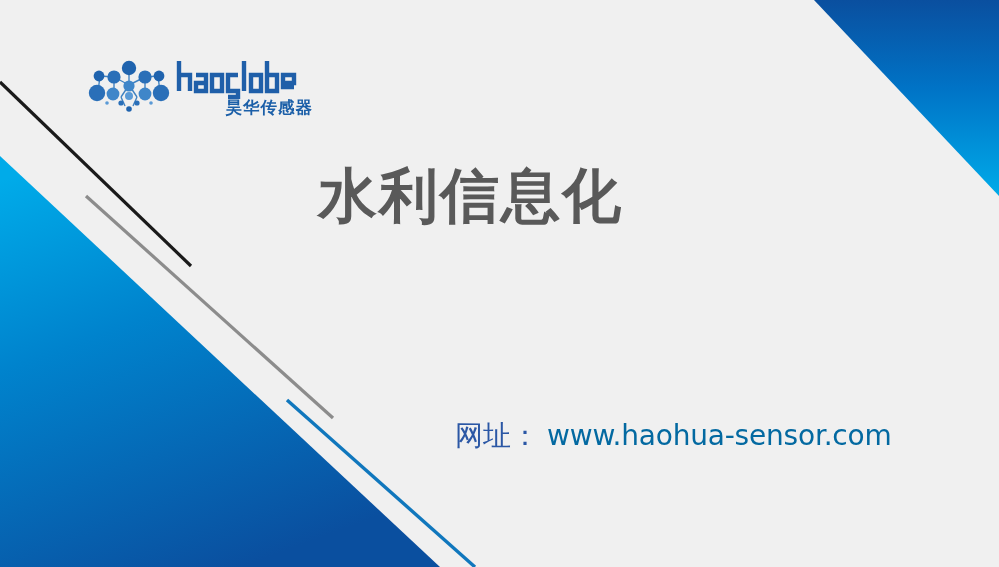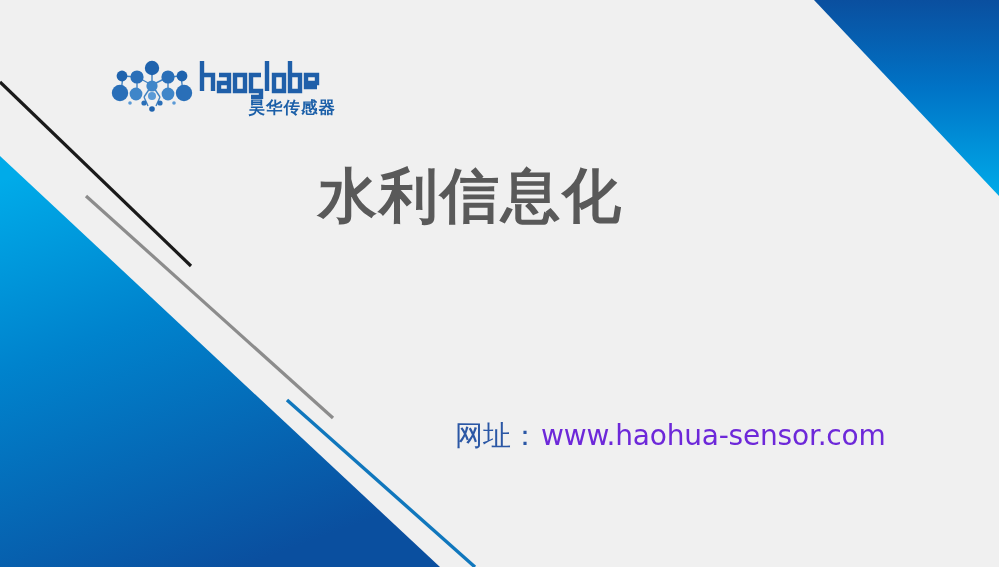--- a/index.html
+++ b/index.html
@@ -21,21 +21,21 @@
     position: absolute;
     inset: 0;
     width: 999px;
     height: 567px;
     pointer-events: none;
   }
 
   
   .logo-block {
     position: absolute;
-    left: 111px;
+    left: 88px;
     top: 57px;
     width: 225px;
     height: 68px;
   }
   .logo-mark {
     position: absolute;
     left: 0;
     top: 2px;
     width: 82px;
     height: 56px;
@@ -92,22 +92,22 @@
   }
   .site-label {
     font-family: "DejaVu Sans", "Liberation Sans", sans-serif;
     font-size: 28px;
     color: #2b57a5;
     letter-spacing: 0px;
   }
   .site-url {
     font-family: "DejaVu Sans", "Liberation Sans", sans-serif;
     font-size: 28px;
-    color: #6d28d9;
-    margin-left: 2px;
+    color: #0369a1;
+    margin-left: 8px;
     letter-spacing: -0.2px;
   }
 </style>
 </head>
 <body>
 
 <div id="slide">
 
   <svg class="bg-layer" viewBox="0 0 999 567" preserveAspectRatio="none" xmlns="http://www.w3.org/2000/svg">
     <defs>

